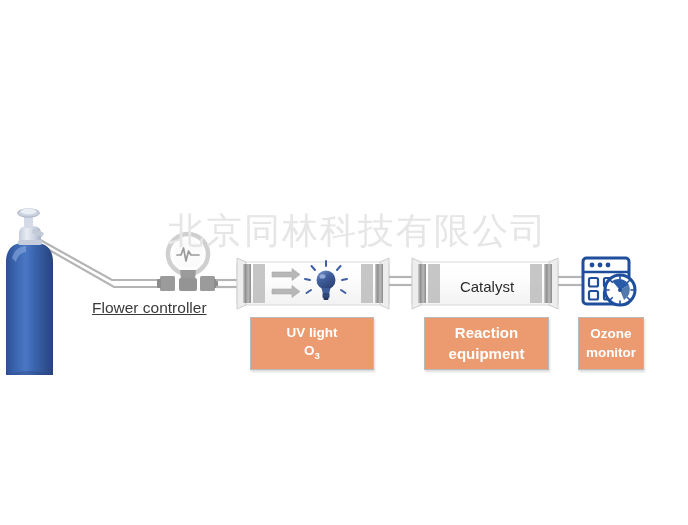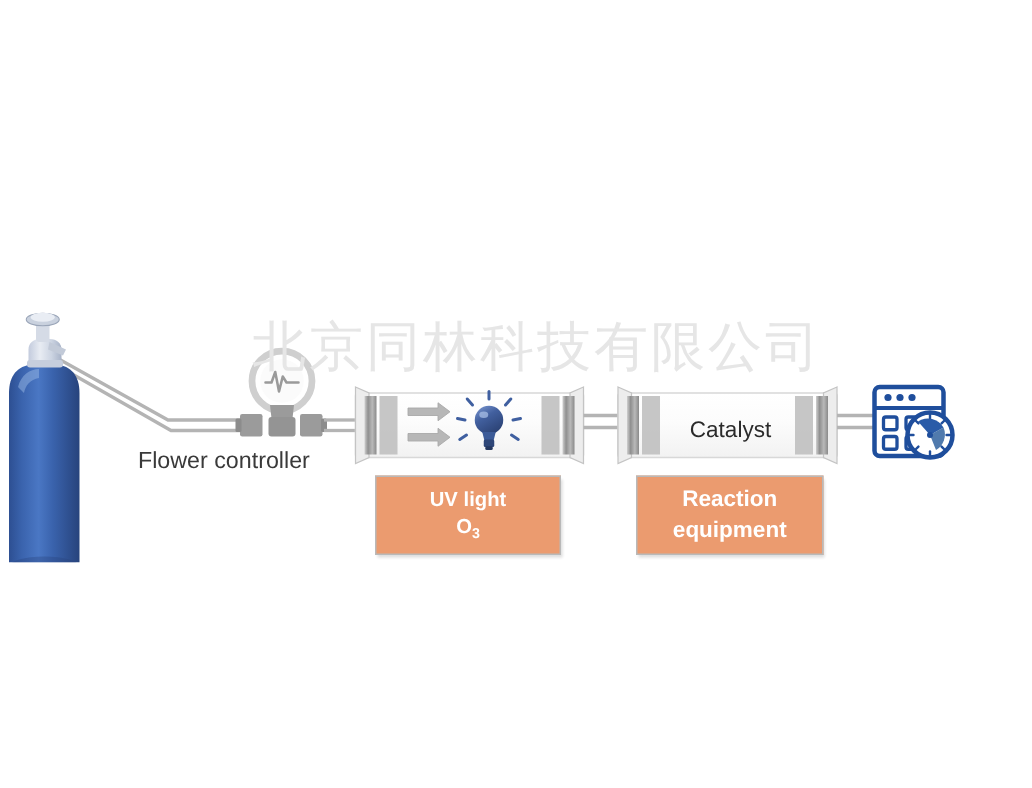--- a/index.html
+++ b/index.html
@@ -39,20 +39,21 @@
   }
   
   .flow-label {
     position: absolute;
     left: 92px;
     top: 299px;
     font-size: 15.5px;
     color: #3a3a3a;
     font-family: "Liberation Sans", sans-serif;
     white-space: nowrap;
+    text-decoration: underline;
   }
   
   .obox {
     position: absolute;
     background: #eb9b6f;
     border: 1px solid #b9b9b9;
     box-sizing: border-box;
     color: #ffffff;
     font-weight: bold;
     display: flex;
@@ -275,14 +276,18 @@
   <div class="obox" id="box-uv">
     <span class="ln">UV light</span>
     <span class="ln"><span>O</span><span class="sub">3</span></span>
   </div>
 
   <div class="obox" id="box-react">
     <span class="ln">Reaction</span>
     <span class="ln">equipment</span>
   </div>
 
+  <div class="obox" id="box-ozone">
+    <span class="ln">Ozone</span>
+    <span class="ln">monitor</span>
+  </div>
 
 </div>
 
 </body></html>

